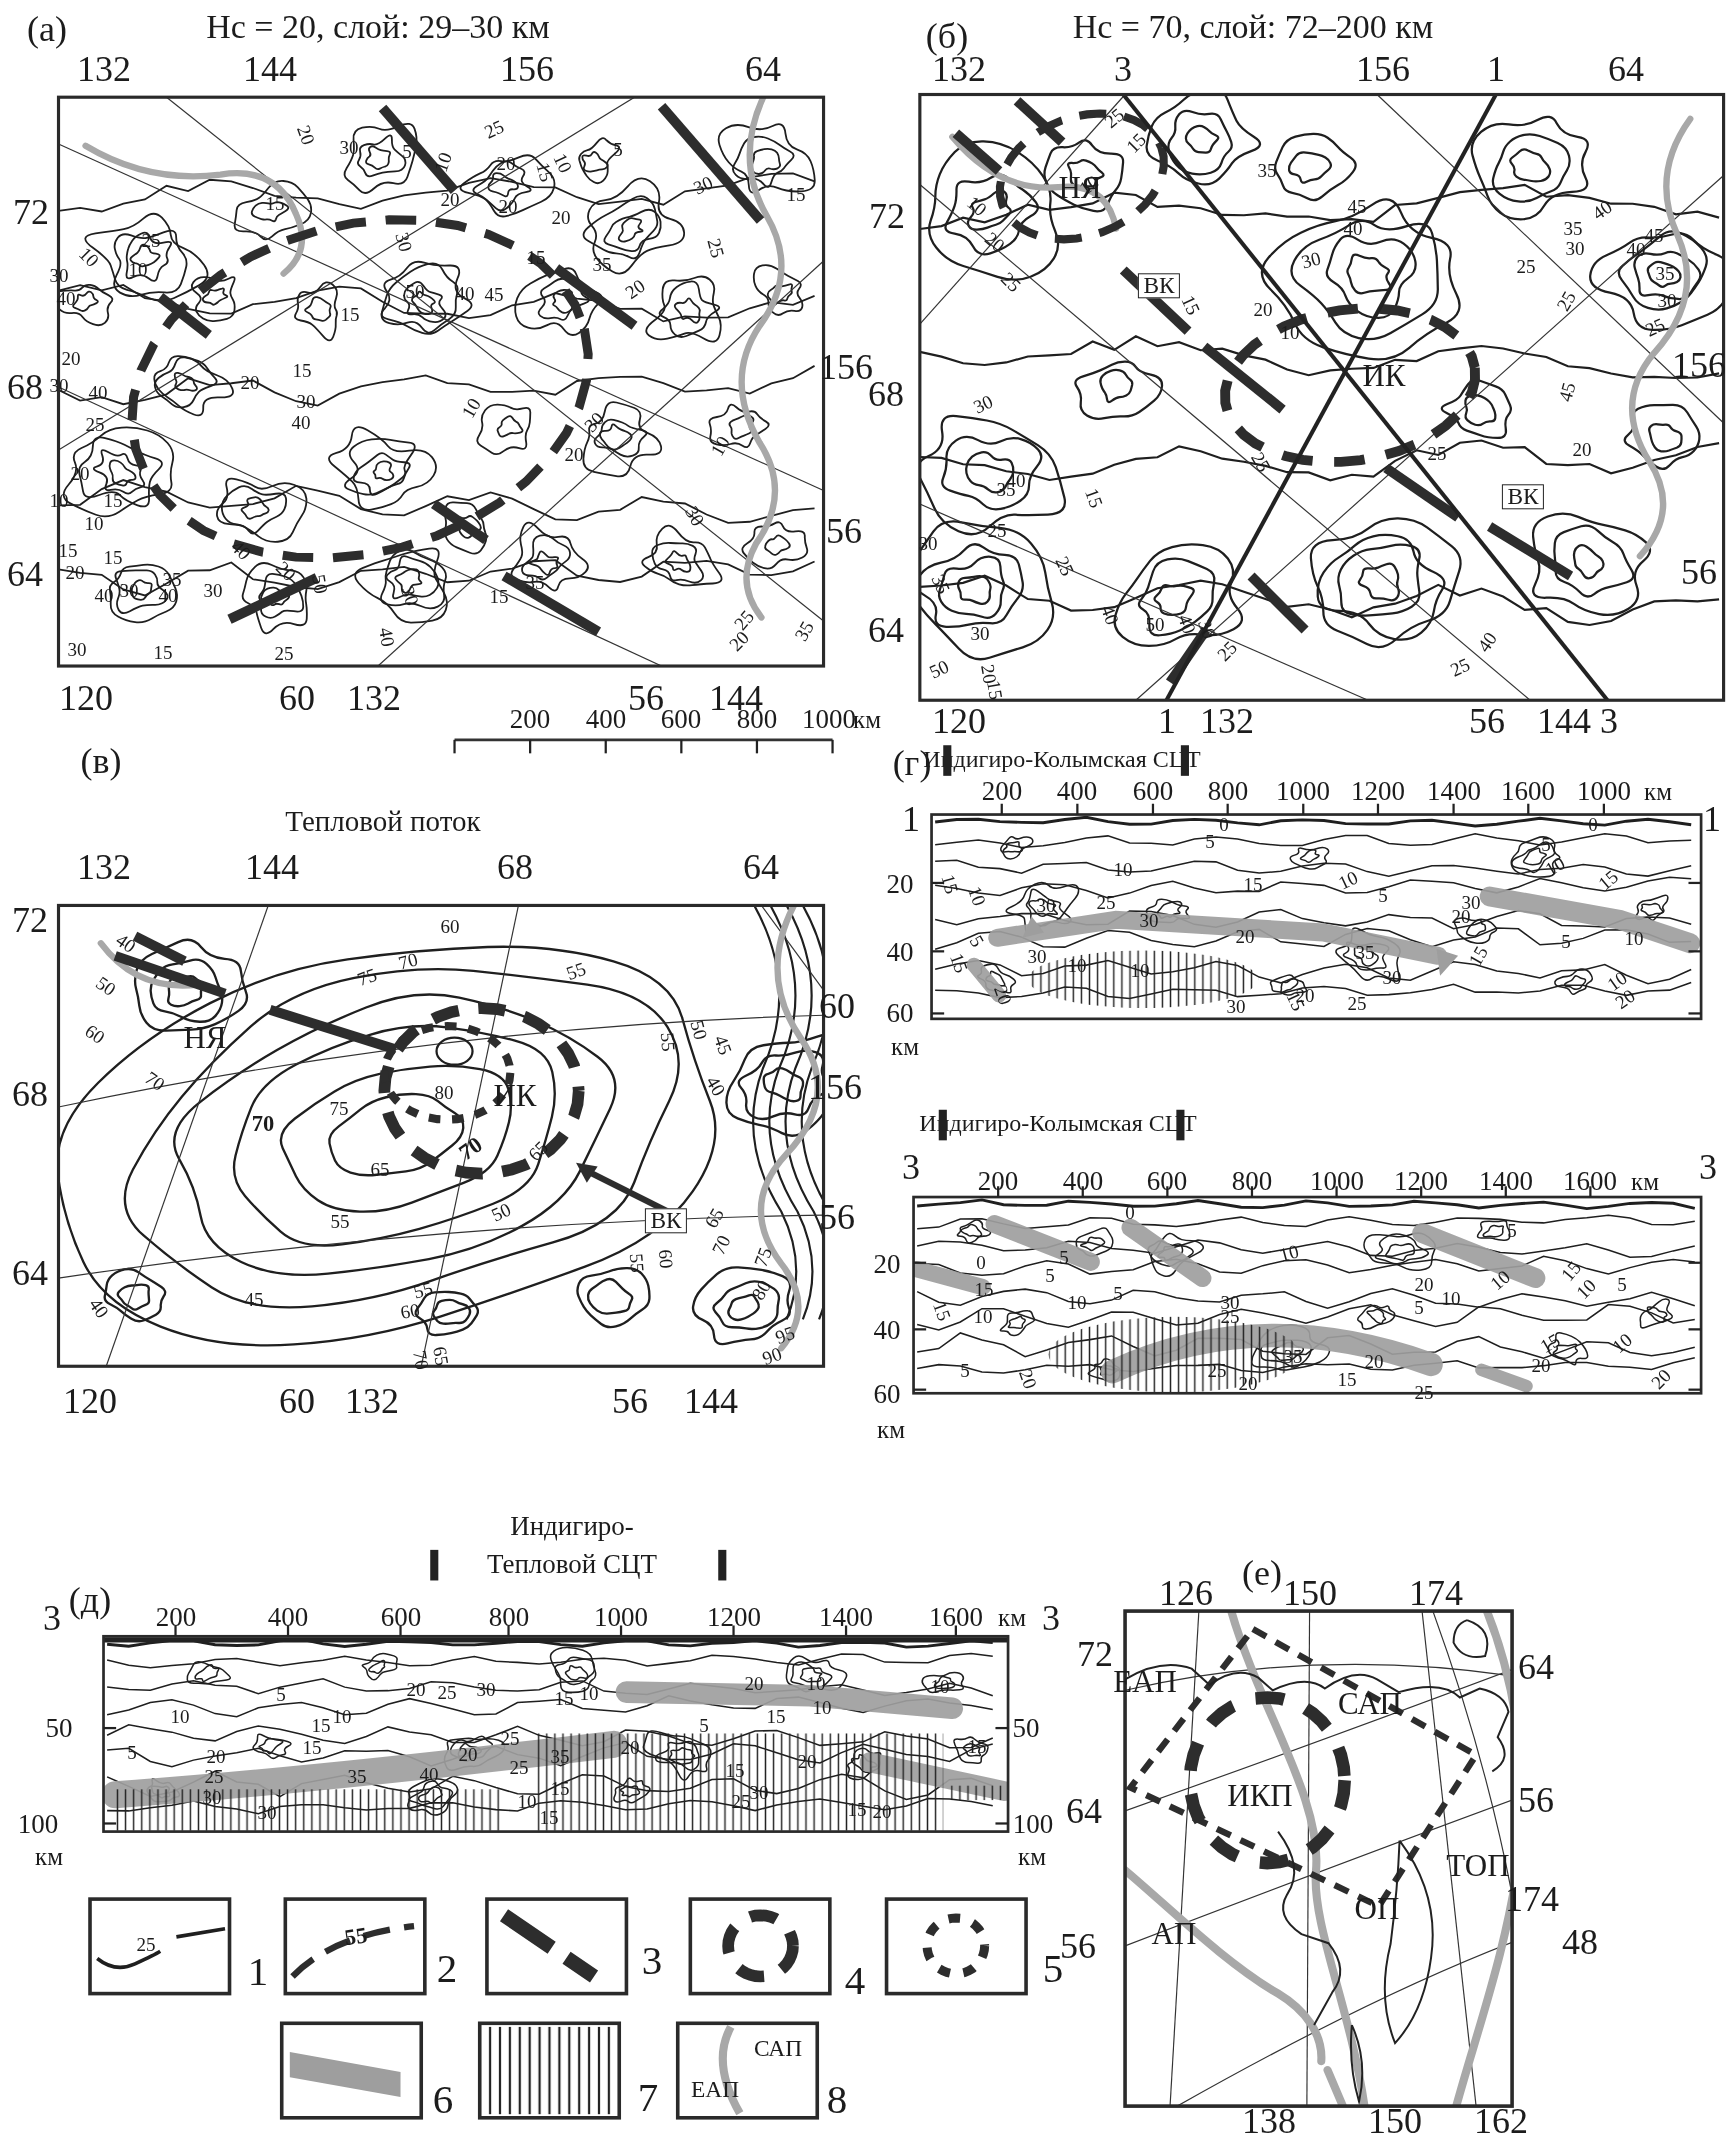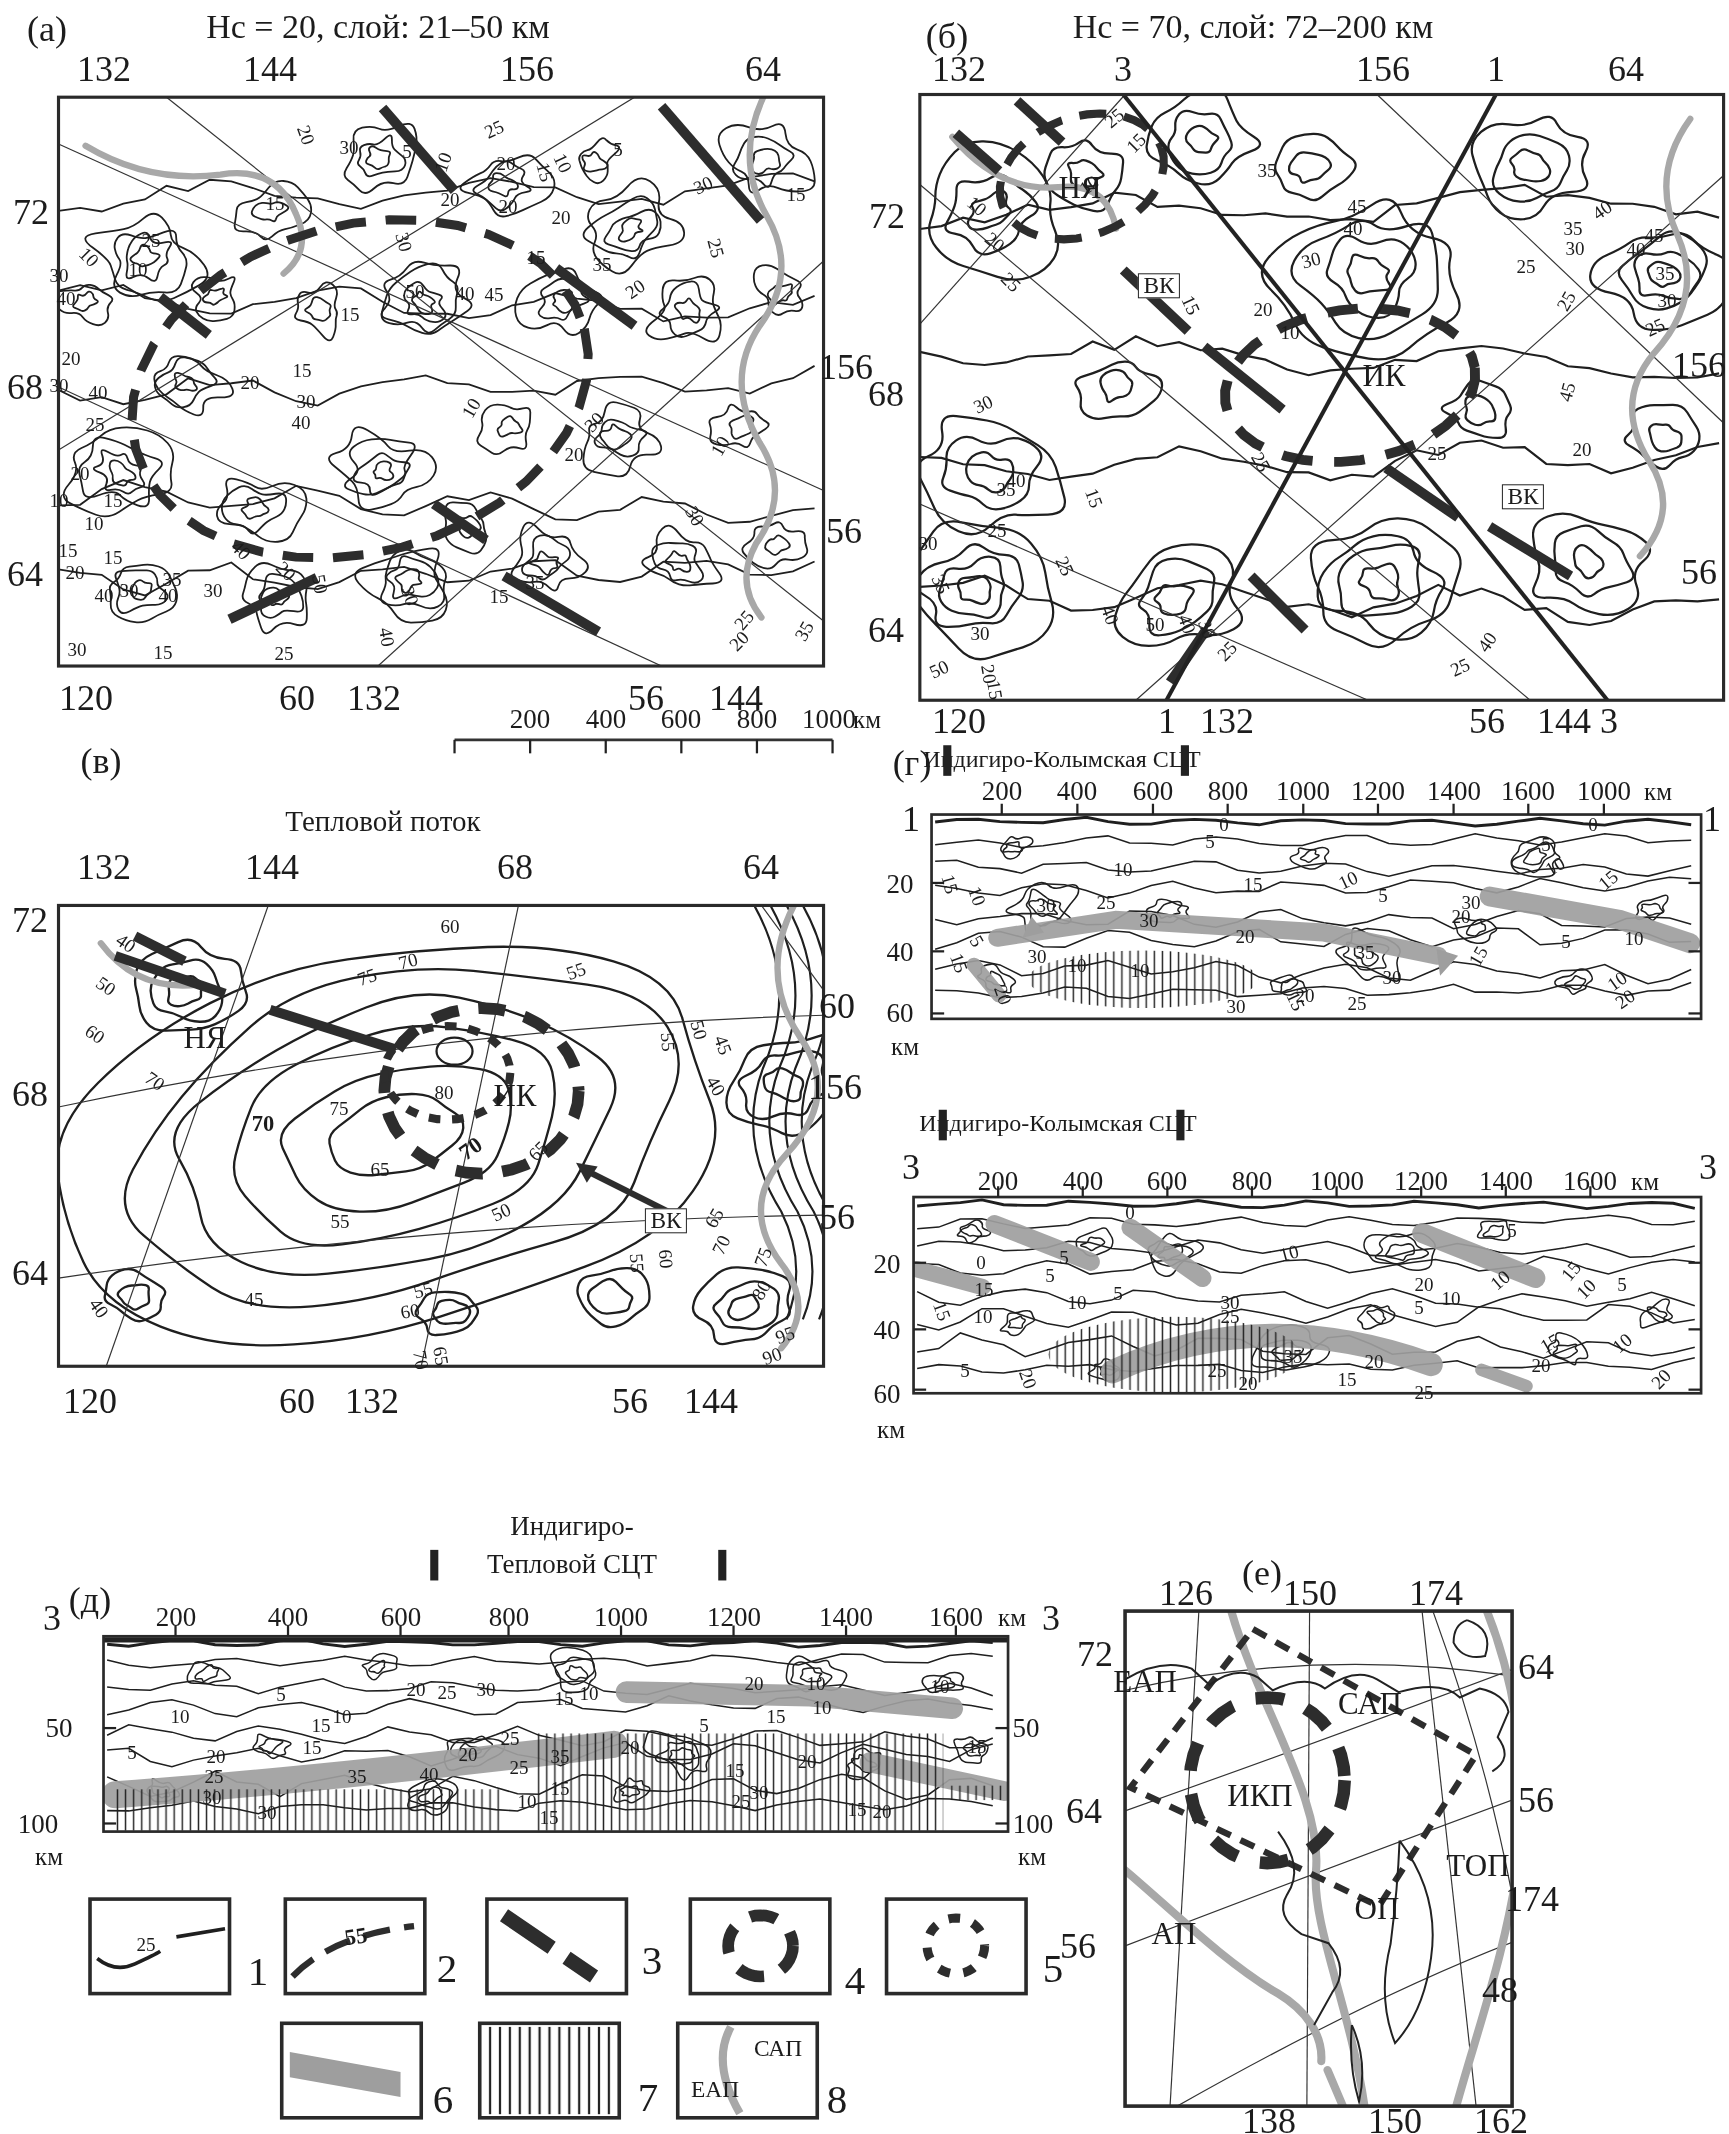--- a/index.html
+++ b/index.html
@@ -497,21 +497,21 @@
       <path d="M196,2152 L250,2143" fill="none" stroke="#1f1f1f" stroke-width="4"></path>
       <path d="M325,2196 Q370,2150 460,2140" fill="none" stroke="#2d2d2d" stroke-width="7" stroke-dasharray="30 16"></path>
       <path d="M560,2128 L660,2196" stroke="#2d2d2d" stroke-width="16" stroke-dasharray="64 20"></path>
       <path d="M881.0,2162.0 L880.6,2167.3 L879.2,2172.5 L877.1,2177.4 L874.1,2182.0 L870.5,2186.0 L866.2,2189.5 L861.3,2192.3 L856.1,2194.3 L850.6,2195.6 L845.0,2196.0 L839.4,2195.6 L833.9,2194.3 L828.7,2192.3 L823.8,2189.5 L819.5,2186.0 L815.9,2182.0 L812.9,2177.4 L810.8,2172.5 L809.4,2167.3 L809.0,2162.0 L809.4,2156.7 L810.8,2151.5 L812.9,2146.6 L815.9,2142.0 L819.5,2138.0 L823.8,2134.5 L828.7,2131.7 L833.9,2129.7 L839.4,2128.4 L845.0,2128.0 L850.6,2128.4 L856.1,2129.7 L861.3,2131.7 L866.2,2134.5 L870.5,2138.0 L874.1,2142.0 L877.1,2146.6 L879.2,2151.5 L880.6,2156.7 L881.0,2162.0" fill="none" stroke="#2d2d2d" stroke-width="13" stroke-dasharray="30 21"></path>
       <path d="M1094.0,2162.0 L1093.6,2166.8 L1092.4,2171.6 L1090.5,2176.1 L1087.9,2180.2 L1084.6,2183.9 L1080.8,2187.1 L1076.5,2189.6 L1071.9,2191.5 L1067.0,2192.6 L1062.0,2193.0 L1057.0,2192.6 L1052.1,2191.5 L1047.5,2189.6 L1043.2,2187.1 L1039.4,2183.9 L1036.1,2180.2 L1033.5,2176.1 L1031.6,2171.6 L1030.4,2166.8 L1030.0,2162.0 L1030.4,2157.2 L1031.6,2152.4 L1033.5,2147.9 L1036.1,2143.8 L1039.4,2140.1 L1043.2,2136.9 L1047.5,2134.4 L1052.1,2132.5 L1057.0,2131.4 L1062.0,2131.0 L1067.0,2131.4 L1071.9,2132.5 L1076.5,2134.4 L1080.8,2136.9 L1084.6,2140.1 L1087.9,2143.8 L1090.5,2147.9 L1092.4,2152.4 L1093.6,2157.2 L1094.0,2162.0" fill="none" stroke="#2d2d2d" stroke-width="10" stroke-dasharray="13 15"></path>
       <polygon points="322,2280 445,2302 445,2330 322,2308" fill="#9e9e9e"></polygon>
       <rect x="537" y="2252" width="147" height="97" fill="url(#vh2)"></rect>
       <path d="M812,2252 Q790,2292 822,2348" fill="none" stroke="#a8a8a8" stroke-width="9"></path>
     </svg>
 
-  <div class="lbl t38" style="left:378px;top:27px">Нс = 20, слой: 21–50 км</div>
+  <div class="lbl t38" style="left:378px;top:27px">Нс = 20, слой: 29–30 км</div>
   <div class="lbl t38" style="left:1253px;top:27px">Нс = 70, слой: 72–200 км</div>
   <div class="lbl t32" style="left:383px;top:821px">Тепловой поток</div>
   <div class="lbl t27" style="left:1062px;top:759px">Индигиро-Колымская СЦТ</div>
   <div class="lbl t27" style="left:1058px;top:1123px">Индигиро-Колымская СЦТ</div>
   <div class="lbl t30" style="left:572px;top:1526px">Индигиро-</div>
   <div class="lbl t30" style="left:572px;top:1564px">Тепловой СЦТ</div>
 
   <div id="labels">
       <span class="lbl pl" style="left: 47px; top: 29px; transform: translate(-50%, -50%);">(а)</span>
       <span class="lbl pl" style="left: 947px; top: 36px; transform: translate(-50%, -50%);">(б)</span>
@@ -620,21 +620,21 @@
       <span class="lbl un" style="left: 1032px; top: 1856px; transform: translate(-50%, -50%);">км</span>
       <span class="lbl ax" style="left: 1186px; top: 1593px; transform: translate(-50%, -50%);">126</span>
       <span class="lbl ax" style="left: 1310px; top: 1593px; transform: translate(-50%, -50%);">150</span>
       <span class="lbl ax" style="left: 1436px; top: 1593px; transform: translate(-50%, -50%);">174</span>
       <span class="lbl ax" style="left: 1095px; top: 1654px; transform: translate(-50%, -50%);">72</span>
       <span class="lbl ax" style="left: 1084px; top: 1811px; transform: translate(-50%, -50%);">64</span>
       <span class="lbl ax" style="left: 1078px; top: 1946px; transform: translate(-50%, -50%);">56</span>
       <span class="lbl ax" style="left: 1536px; top: 1667px; transform: translate(-50%, -50%);">64</span>
       <span class="lbl ax" style="left: 1536px; top: 1800px; transform: translate(-50%, -50%);">56</span>
       <span class="lbl ax" style="left: 1532px; top: 1899px; transform: translate(-50%, -50%);">174</span>
-      <span class="lbl ax" style="left: 1500px; top: 1942px; transform: translate(-50%, -50%); margin-top: 48px;">48</span>
+      <span class="lbl ax" style="left: 1580px; top: 1942px; transform: translate(-50%, -50%);">48</span>
       <span class="lbl ax" style="left: 1269px; top: 2121px; transform: translate(-50%, -50%);">138</span>
       <span class="lbl ax" style="left: 1395px; top: 2121px; transform: translate(-50%, -50%);">150</span>
       <span class="lbl ax" style="left: 1501px; top: 2121px; transform: translate(-50%, -50%);">162</span>
       <span class="lbl rg" style="left: 1080px; top: 187px; transform: translate(-50%, -50%);">НЯ</span>
       <span class="lbl rb" style="left: 1159px; top: 286px; transform: translate(-50%, -50%);">ВК</span>
       <span class="lbl rg" style="left: 1384px; top: 375px; transform: translate(-50%, -50%);">ИК</span>
       <span class="lbl rb" style="left: 1523px; top: 497px; transform: translate(-50%, -50%);">ВК</span>
       <span class="lbl rg" style="left: 205px; top: 1037px; transform: translate(-50%, -50%);">НЯ</span>
       <span class="lbl rg" style="left: 515px; top: 1095px; transform: translate(-50%, -50%);">ИК</span>
       <span class="lbl rb" style="left: 666px; top: 1221px; transform: translate(-50%, -50%);">ВК</span>

